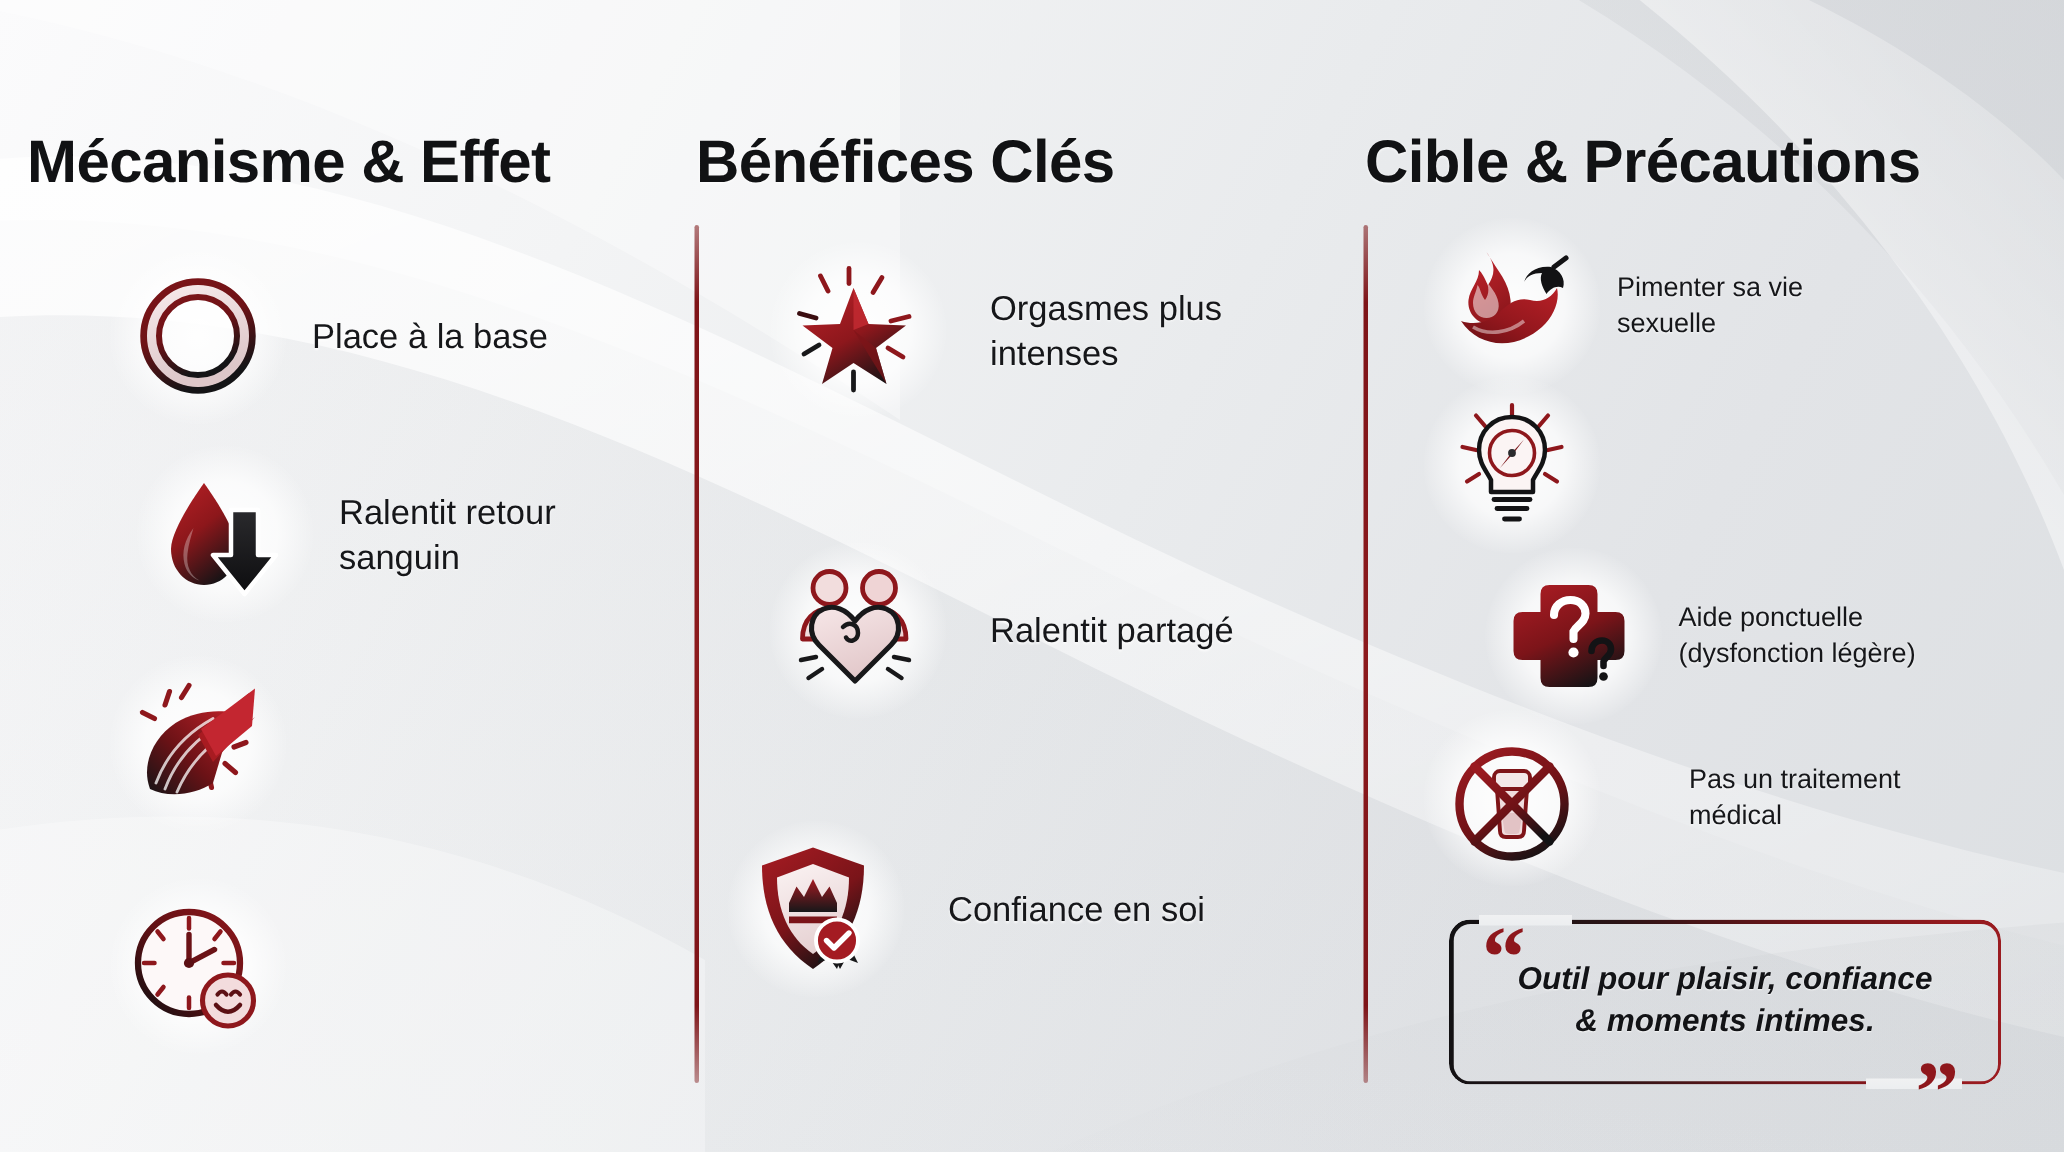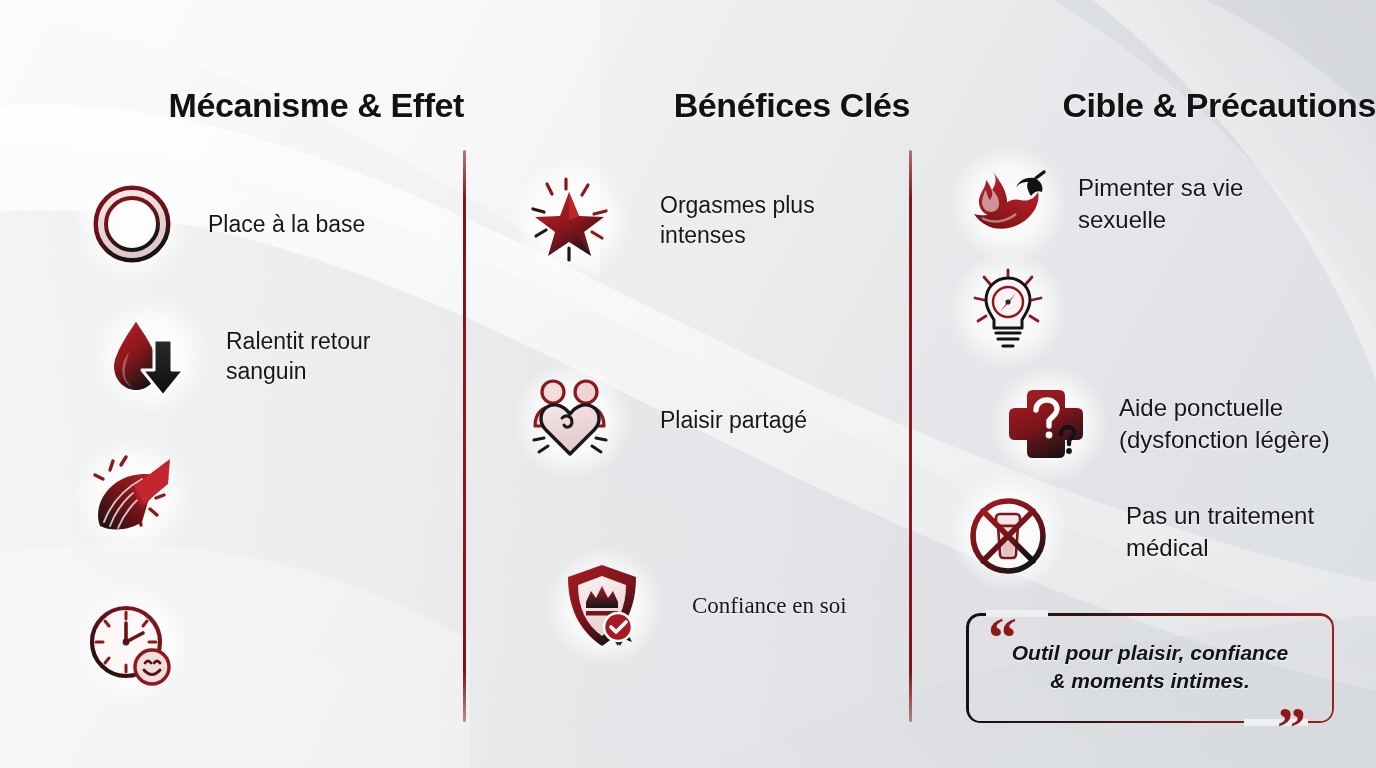--- a/index.html
+++ b/index.html
@@ -56,22 +56,22 @@
         rgba(123,20,22,0.45) 100%);
     border-radius: 2px;
   }
   .divider-1 { left: 463px; }
   .divider-2 { left: 909px; }
 
   .col-title {
     position: absolute;
     left: 0;
     right: 0;
-    text-align: right;
-    font-size: 34px;
+    text-align: left;
+    font-size: 40px;
     font-weight: bold;
     color: #111214;
     letter-spacing: -0.4px;
     text-shadow: 0 1px 2px rgba(255,255,255,0.85);
   }
   .t1 { top: 86px; left: 18px; }
   .t2 { top: 86px; }
   .t3 { top: 86px; left: 12px; }
 
   
@@ -113,31 +113,31 @@
   .c1i1 { left: 84px;  top: 176px; }
   .c1i2 { left: 102px;  top: 308px; }
   .c1i3 { left: 84px;  top: 448px; }
   .c1i4 { left: 84px;  top: 596px; }
   .c1 .icon-wrap { width: 96px; height: 96px; }
   .c1 .item-label { margin-left: 28px; }
 
   
   .c2i1 { left: 524px; top: 172px; }
   .c2i2 { left: 524px; top: 372px; }
-  .c2i3 { left: 556px; top: 558px; font-family: Liberation Serif, serif; }
+  .c2i3 { left: 496px; top: 558px; }
   .c2 .icon-wrap { width: 96px; height: 96px; }
   .c2 .item-label { margin-left: 40px; }
 
   
   .c3i1 { left: 962px; top: 162px; }
   .c3i2 { left: 962px; top: 268px; }
   .c3i3 { left: 1003px; top: 382px; }
   .c3i4 { left: 962px; top: 490px; gap: 48px; }
   .c3 .icon-wrap { width: 92px; height: 84px; }
-  .c3 .item-label { margin-left: 24px; font-size: 24px; }
+  .c3 .item-label { margin-left: 24px; font-size: 18px; }
 
   
   .quote-box {
     position: absolute;
     left: 966px;
     top: 613px;
     width: 368px;
     height: 110px;
   }
   .quote-frame {
@@ -380,21 +380,21 @@
           <path d="M46,82 L22,58 C14,50 16,38 25,34 C32,31 40,34 46,42 C52,34 60,31 67,34 C76,38 78,50 70,58 Z" fill="url(#heartG)" stroke="#18181a" stroke-width="3.4" stroke-linejoin="round"></path>
           <path d="M38,46 C42,42 48,44 48,50 C48,55 42,57 40,53" fill="none" stroke="#18181a" stroke-width="3" stroke-linecap="round"></path>
           <g stroke="#18181a" stroke-width="3" stroke-linecap="round">
             <line x1="24" y1="74" x2="15" y2="80"></line>
             <line x1="20" y1="66" x2="10" y2="68"></line>
             <line x1="68" y1="74" x2="77" y2="80"></line>
             <line x1="72" y1="66" x2="82" y2="68"></line>
           </g>
         </svg>
       </div>
-      <div class="item-label">Plaisir partagé</div>
+      <div class="item-label">Ralentit partagé</div>
     </div>
 
     <div class="item c2i3">
       <div class="icon-wrap">
         <svg width="96" height="96" viewBox="0 0 96 96">
           <defs>
             <linearGradient id="shOut" x1="0.1" y1="0" x2="0.7" y2="1">
               <stop offset="0" stop-color="#a41b22"></stop>
               <stop offset="0.55" stop-color="#7a1419"></stop>
               <stop offset="1" stop-color="#111113"></stop>

